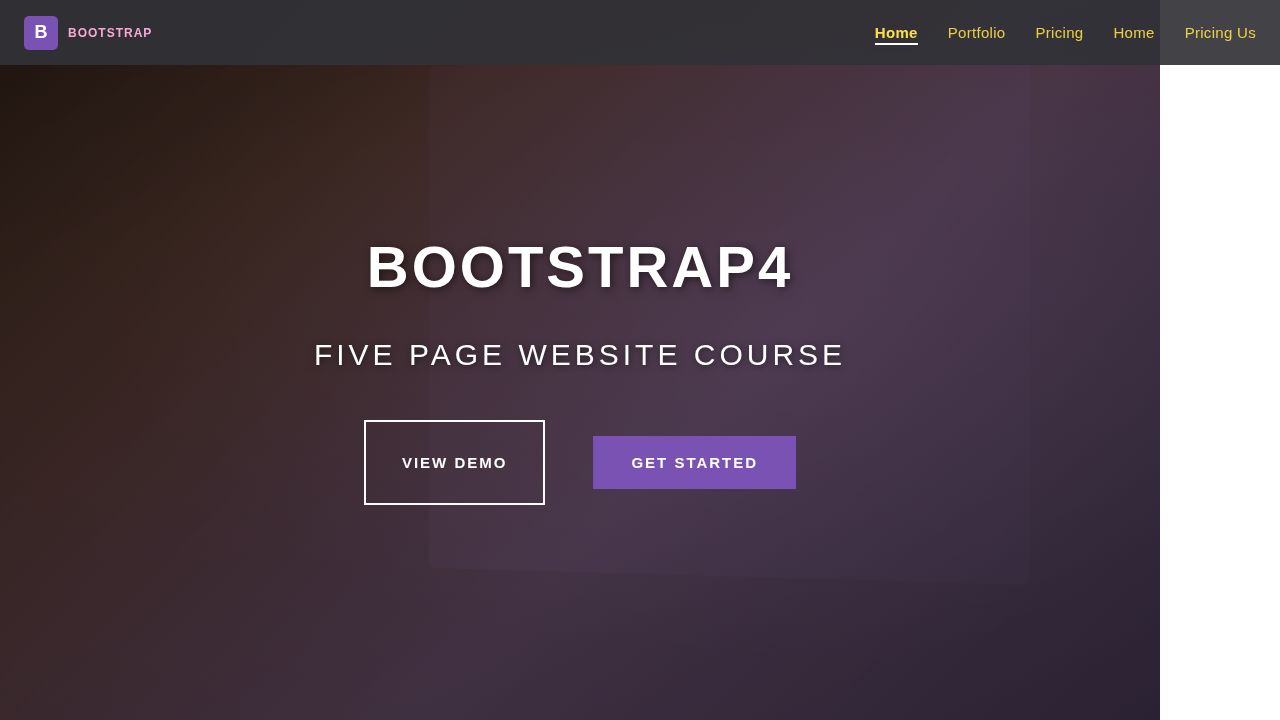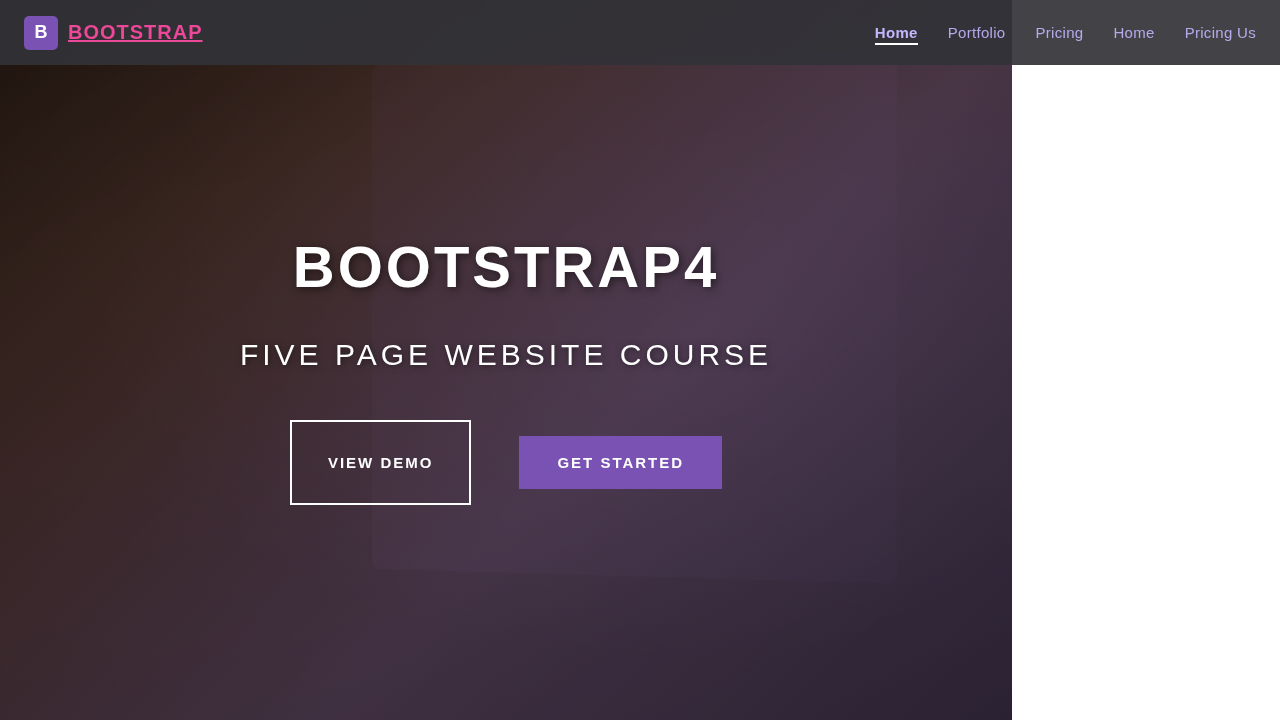--- a/index.html
+++ b/index.html
@@ -44,54 +44,53 @@
       border-radius: 5px;
       display: flex;
       align-items: center;
       justify-content: center;
       color: white;
       font-weight: bold;
       font-size: 18px;
     }
 
     .brand-text {
-      color: #ec4899;
-      font-size: 20px;
+      color: #f9a8d4;
+      font-size: 12px;
       font-weight: bold;
       letter-spacing: 1px;
-      text-decoration: underline;
     }
 
     .nav-links {
       display: flex;
       align-items: center;
       gap: 30px;
       list-style: none;
     }
 
     .nav-links li a {
-      color: #c4b5fd;
+      color: #fde047;
       text-decoration: none;
       font-size: 15px;
       letter-spacing: 0.3px;
       opacity: 0.9;
       transition: opacity 0.2s;
     }
 
     .nav-links li a.active {
       font-weight: bold;
       opacity: 1;
       border-bottom: 2px solid white;
       padding-bottom: 2px;
     }
 
     
     .hero {
       position: relative;
-      width: 1012px;
+      width: 1160px;
       height: 720px;
       display: flex;
       align-items: center;
       justify-content: center;
       overflow: hidden;
     }
 
     .hero-bg {
       position: absolute;
       top: 0;

